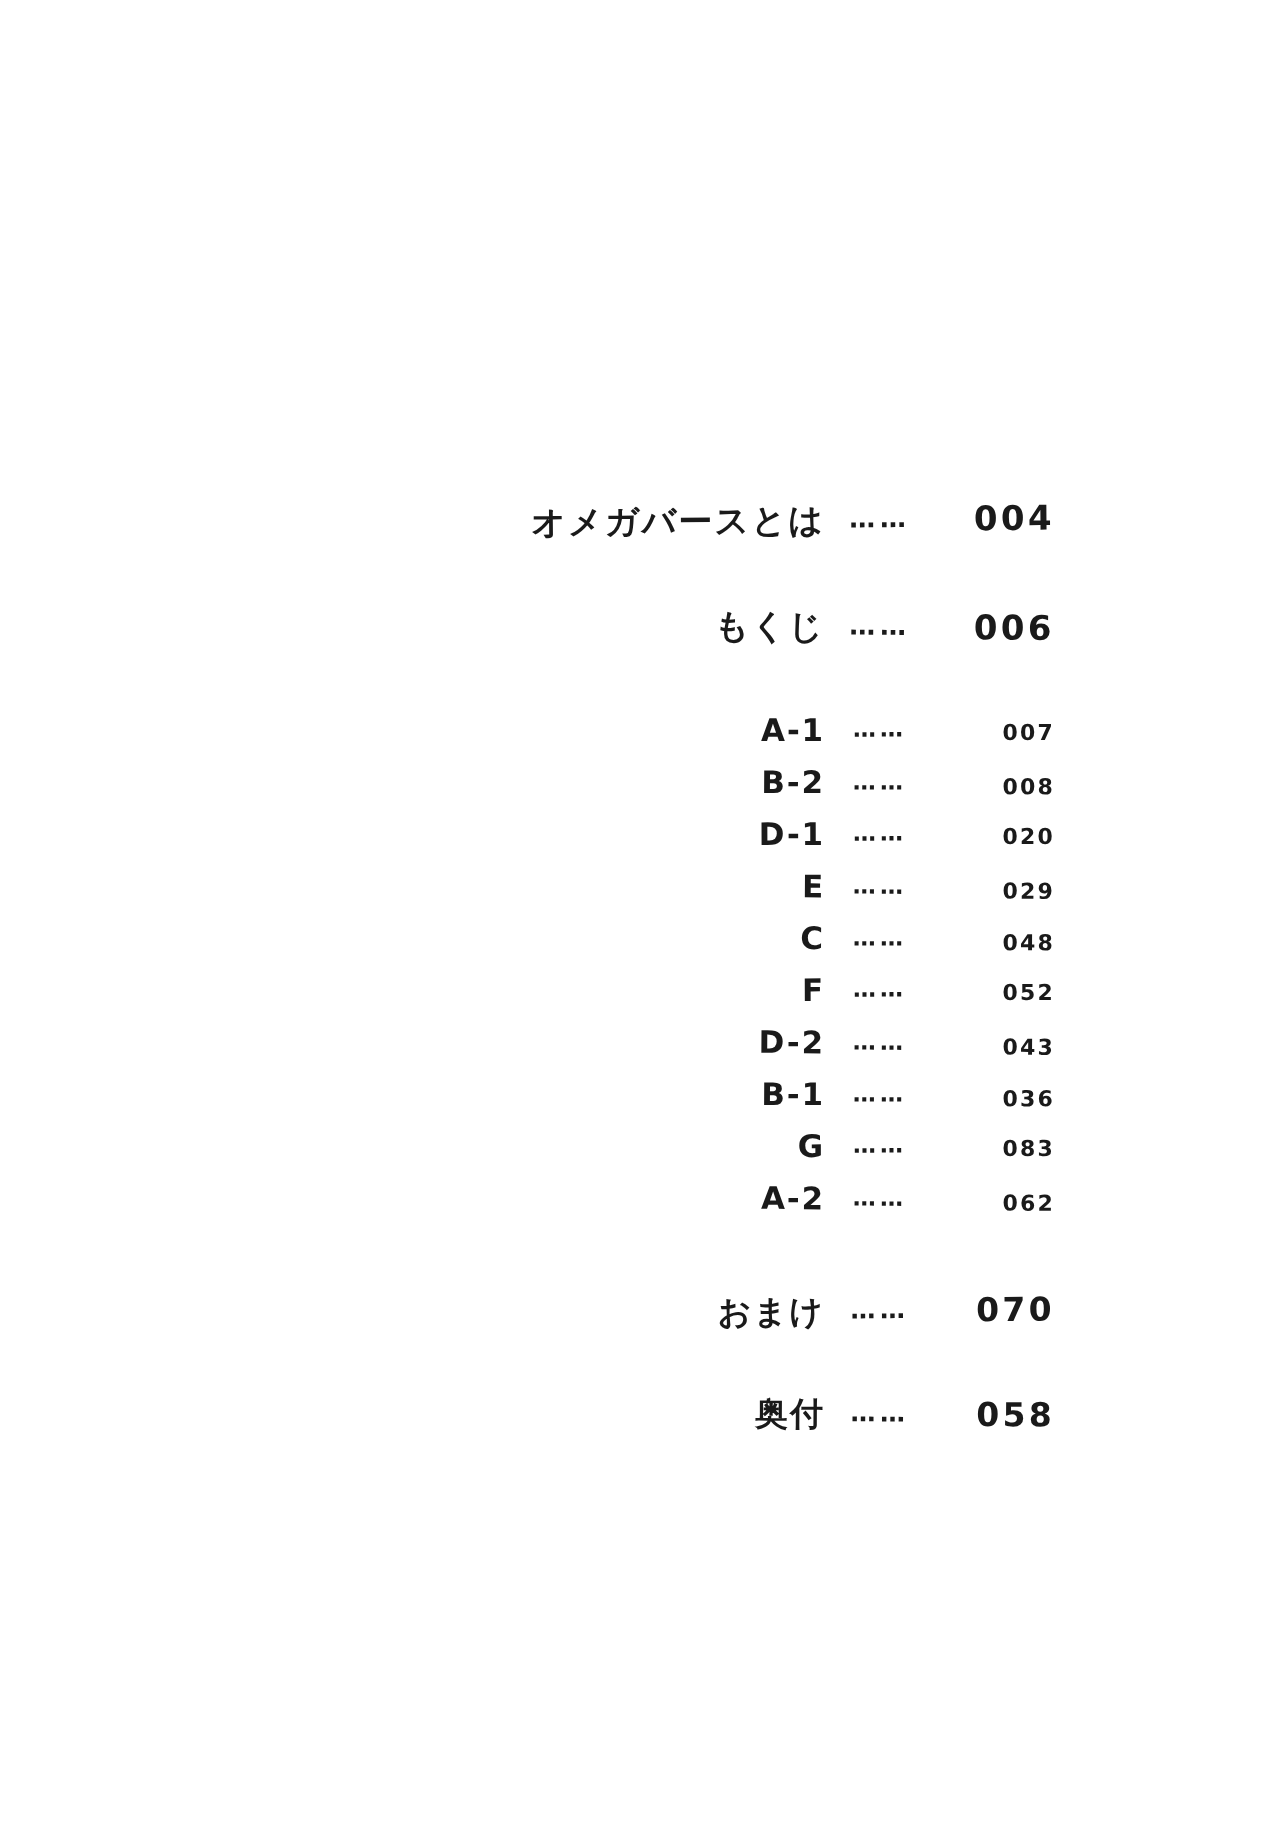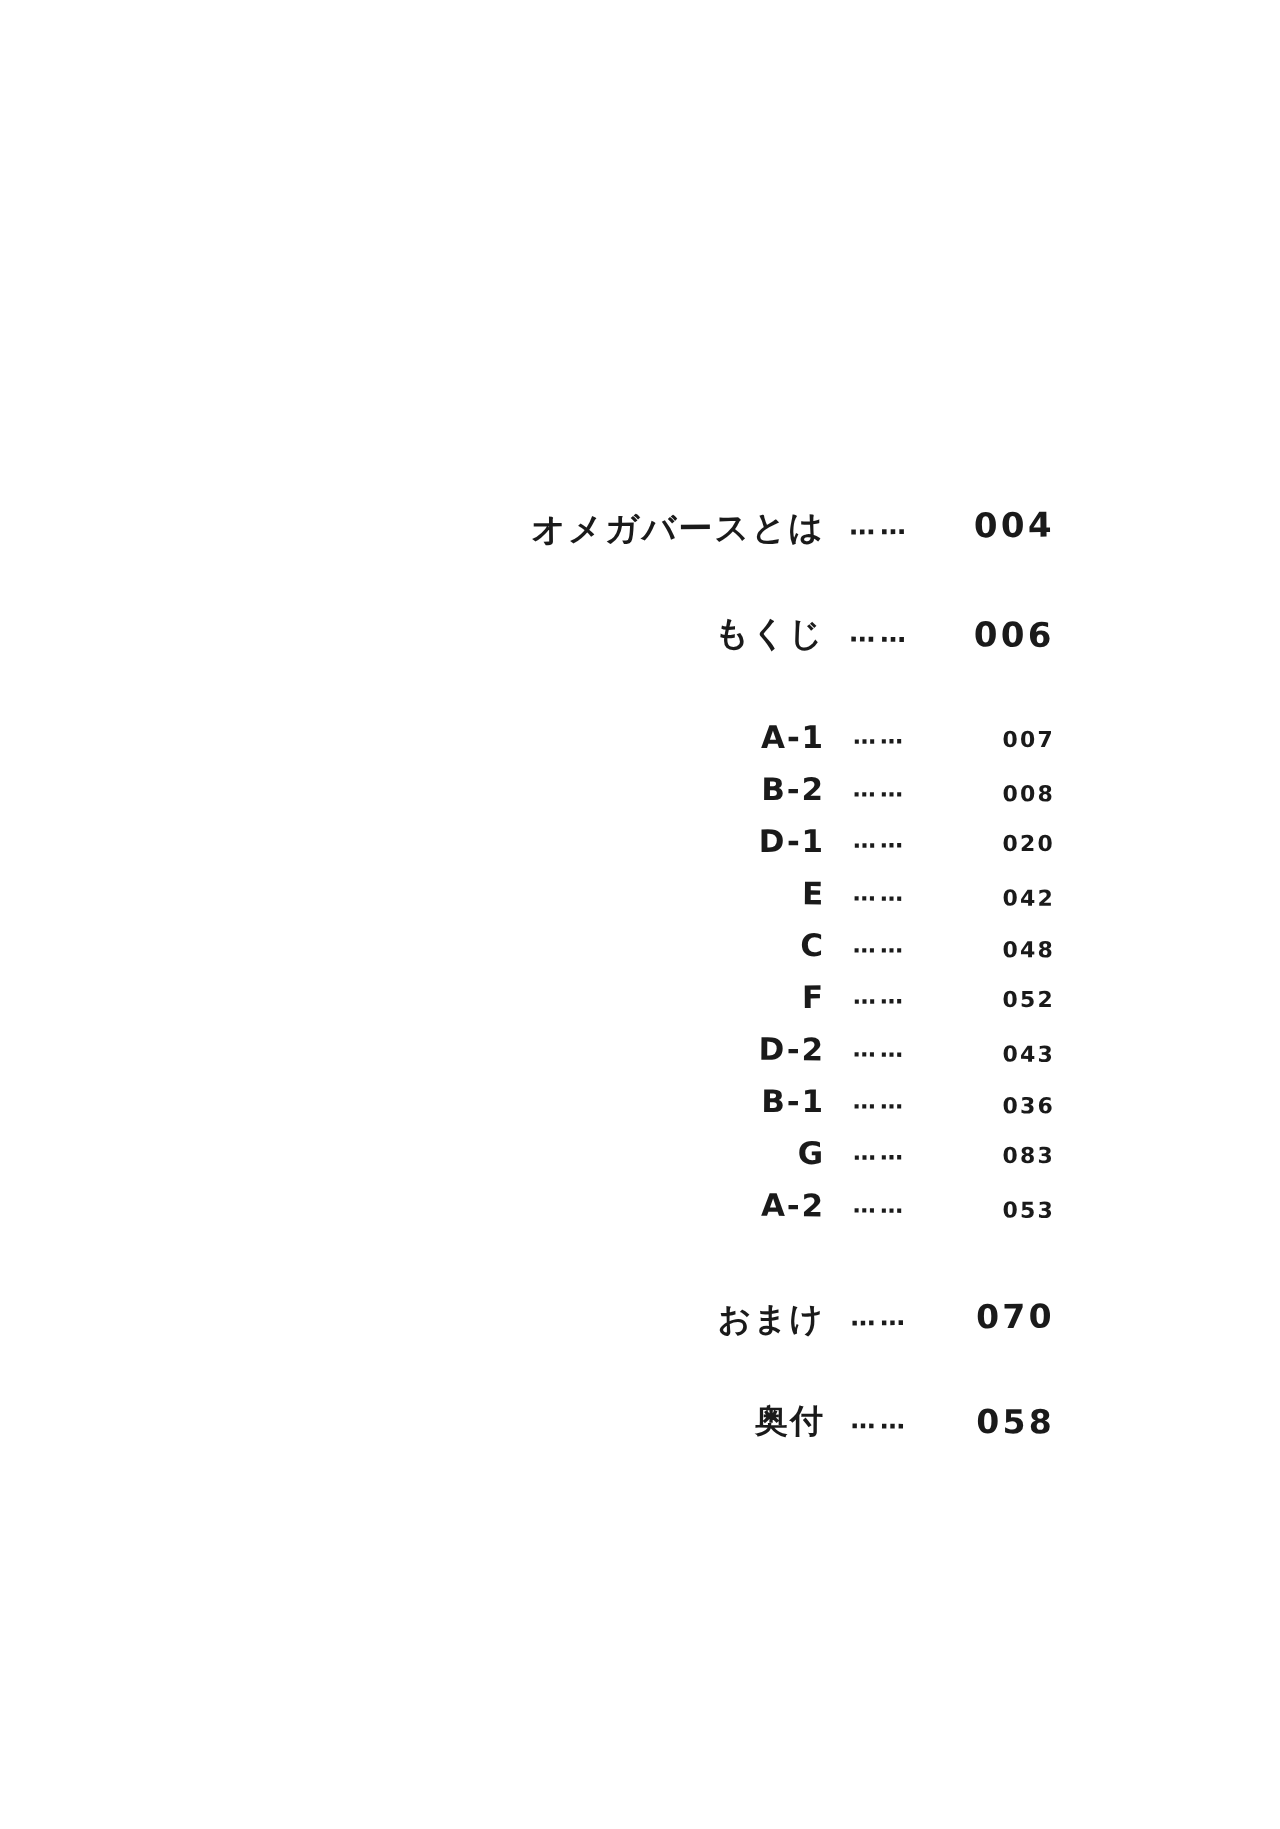--- a/index.html
+++ b/index.html
@@ -12,21 +12,21 @@
     height: 1829px;
     position: relative;
     font-family: "DejaVu Sans", sans-serif;
     color: #1a1a1a;
     overflow: hidden;
   }
 
   #toc {
     position: absolute;
     left: 0;
-    top: 7px;
+    top: 0;
     width: 1280px;
     height: 1717px;
   }
 
   .row {
     position: absolute;
     display: flex;
     align-items: baseline;
     white-space: nowrap;
   }
@@ -109,21 +109,21 @@
 
   <div class="row g-chap tilt3" style="left:505px; top:816px;">
     <span class="label sp-label">D-1</span>
     <span class="dots sp-dots">……</span>
     <span class="page sp-page">020</span>
   </div>
 
   <div class="row g-chap tilt2" style="left:505px; top:868px;">
     <span class="label sp-label">E</span>
     <span class="dots sp-dots">……</span>
-    <span class="page sp-page">042</span>
+    <span class="page sp-page">029</span>
   </div>
 
   <div class="row g-chap tilt4" style="left:505px; top:920px;">
     <span class="label sp-label">C</span>
     <span class="dots sp-dots">……</span>
     <span class="page sp-page">048</span>
   </div>
 
   <div class="row g-chap tilt3" style="left:505px; top:972px;">
     <span class="label sp-label">F</span>
@@ -145,21 +145,21 @@
 
   <div class="row g-chap tilt3" style="left:505px; top:1128px;">
     <span class="label sp-label">G</span>
     <span class="dots sp-dots">……</span>
     <span class="page sp-page">083</span>
   </div>
 
   <div class="row g-chap tilt2" style="left:505px; top:1180px;">
     <span class="label sp-label">A-2</span>
     <span class="dots sp-dots">……</span>
-    <span class="page sp-page">053</span>
+    <span class="page sp-page">062</span>
   </div>
 
   <div class="row g-foot tilt1" style="left:505px; top:1290px;">
     <span class="label sp-label">おまけ</span>
     <span class="dots sp-dots">……</span>
     <span class="page sp-page">070</span>
   </div>
 
   <div class="row g-foot tilt4" style="left:505px; top:1392px;">
     <span class="label sp-label">奥付</span>

